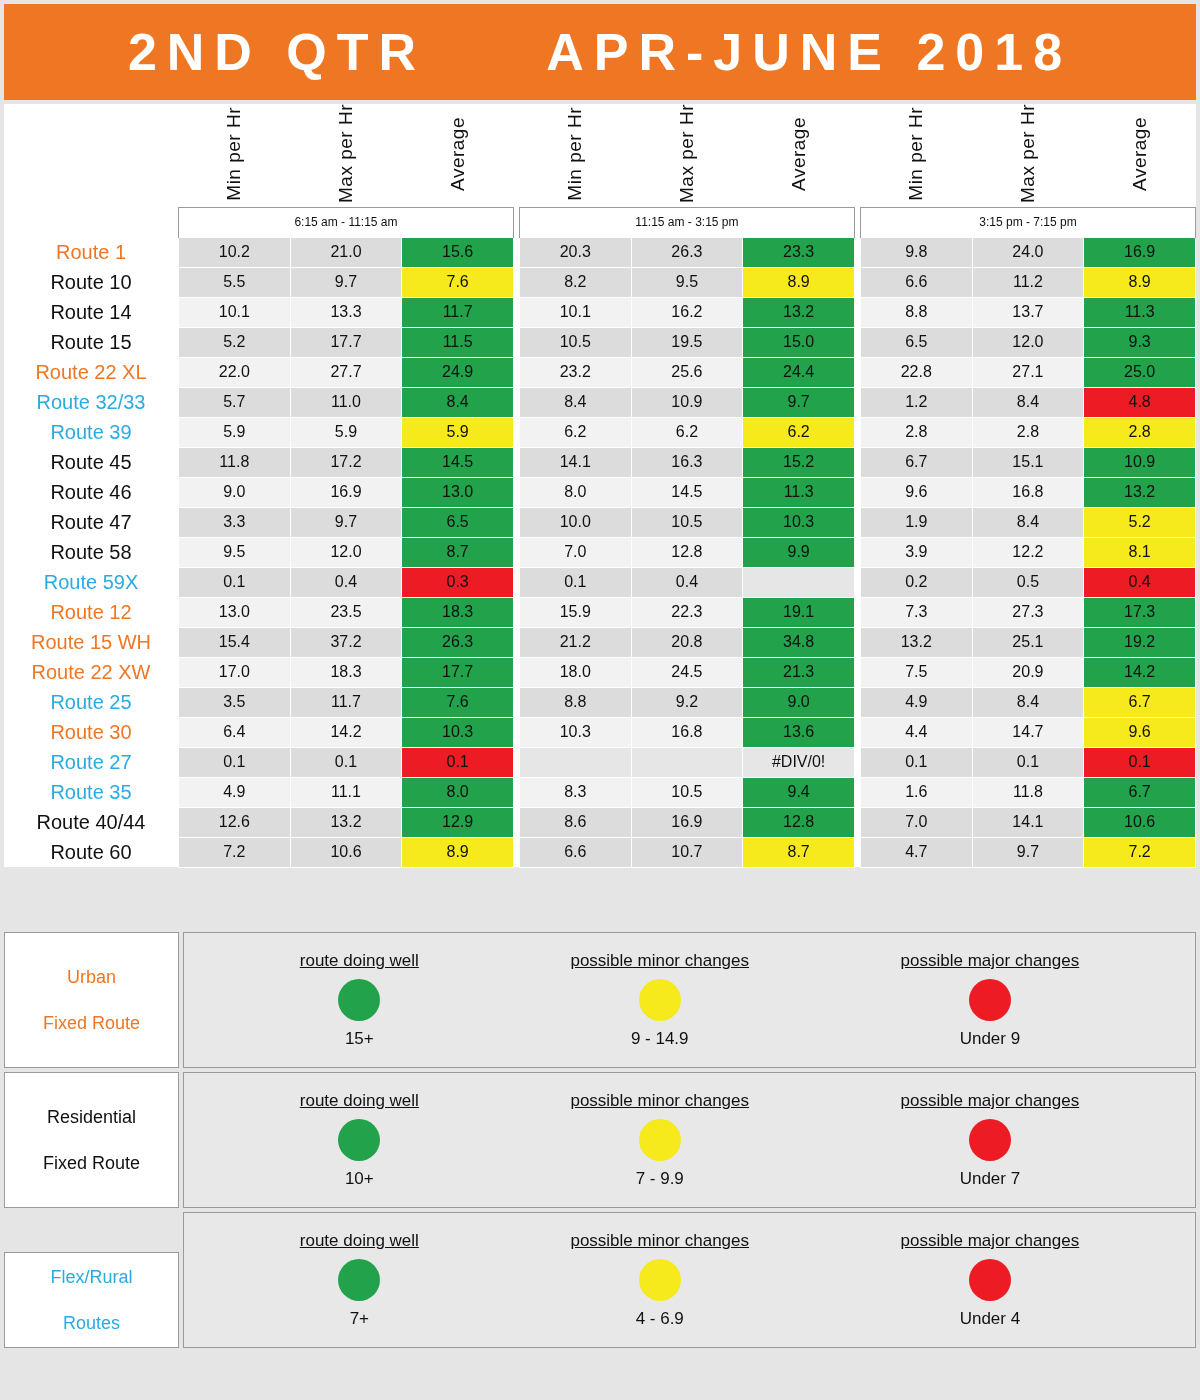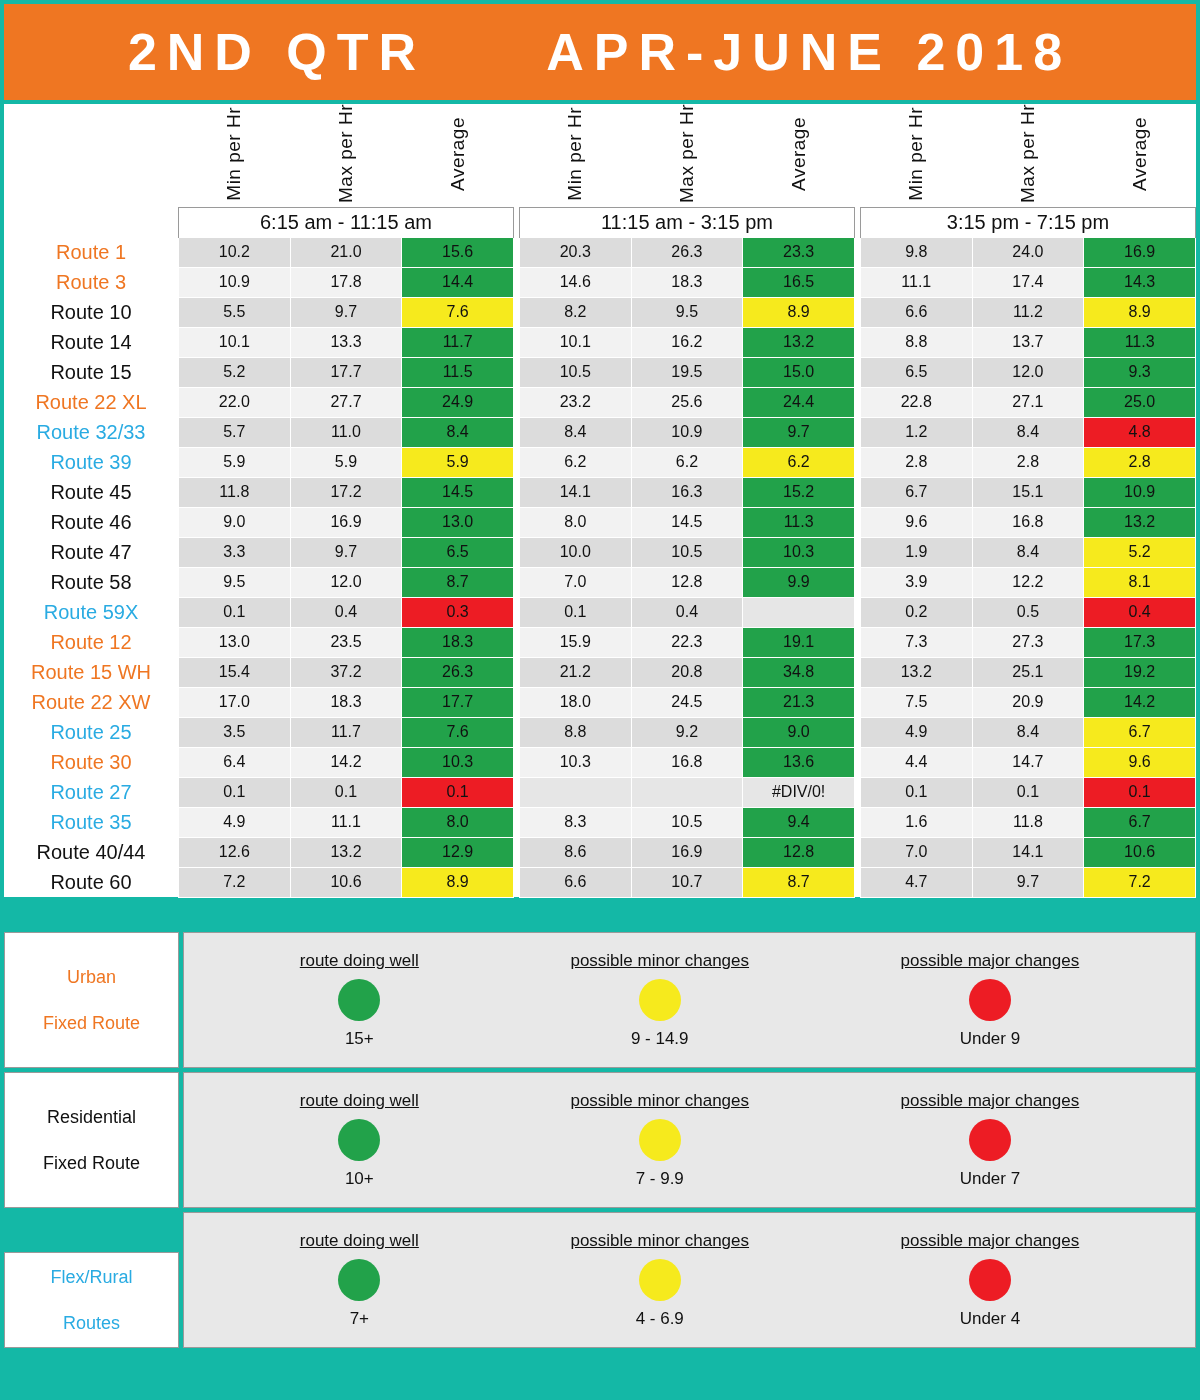--- a/index.html
+++ b/index.html
@@ -4,21 +4,21 @@
 <style>
   * { box-sizing: border-box; }
   html, body {
     margin: 0; padding: 0;
     background: #ffffff;
     font-family: "Liberation Sans", sans-serif;
   }
   #page {
     width: 1200px; height: 1400px;
     position: relative;
-    background: #14b8a6;
+    background: #e5e5e5;
     overflow: hidden;
   }
 
   
   .banner {
     position: absolute;
     left: 4px; top: 4px;
     width: 1192px; height: 96px;
     background: #ef7622;
     display: flex;
@@ -67,21 +67,21 @@
     display: inline-block;
     color: #111;
     letter-spacing: 0.5px;
   }
   .corner { background: #ffffff; border: none !important; }
 
   .period {
     background: #ffffff;
     border: 1px solid #9a9a9a !important;
     border-bottom: none !important;
-    font-size: 20px;
+    font-size: 12px;
     height: 30px;
     color: #111;
     margin-left: 16px;
   }
   .period-sep { background:#ffffff; border:none !important; width: 6px; }
 
   .rowlabel {
     background: #ffffff;
     border: none !important;
     text-align: center;
@@ -205,34 +205,20 @@
           <td class="vsep"></td>
           <td class="val bg-grey">20.3</td>
           <td class="val bg-grey">26.3</td>
           <td class="val bg-green">23.3</td>
           <td class="vsep"></td>
           <td class="val bg-grey">9.8</td>
           <td class="val bg-grey">24.0</td>
           <td class="val bg-green">16.9</td>
         </tr>
         <tr>
-          <td class="rowlabel rl-orange">Route 3</td>
-          <td class="val bg-white">10.9</td>
-          <td class="val bg-white">17.8</td>
-          <td class="val bg-green">14.4</td>
-          <td class="vsep"></td>
-          <td class="val bg-white">14.6</td>
-          <td class="val bg-white">18.3</td>
-          <td class="val bg-green">16.5</td>
-          <td class="vsep"></td>
-          <td class="val bg-white">11.1</td>
-          <td class="val bg-white">17.4</td>
-          <td class="val bg-green">14.3</td>
-        </tr>
-        <tr>
           <td class="rowlabel rl-black">Route 10</td>
           <td class="val bg-grey">5.5</td>
           <td class="val bg-grey">9.7</td>
           <td class="val bg-yellow">7.6</td>
           <td class="vsep"></td>
           <td class="val bg-grey">8.2</td>
           <td class="val bg-grey">9.5</td>
           <td class="val bg-yellow">8.9</td>
           <td class="vsep"></td>
           <td class="val bg-grey">6.6</td>

